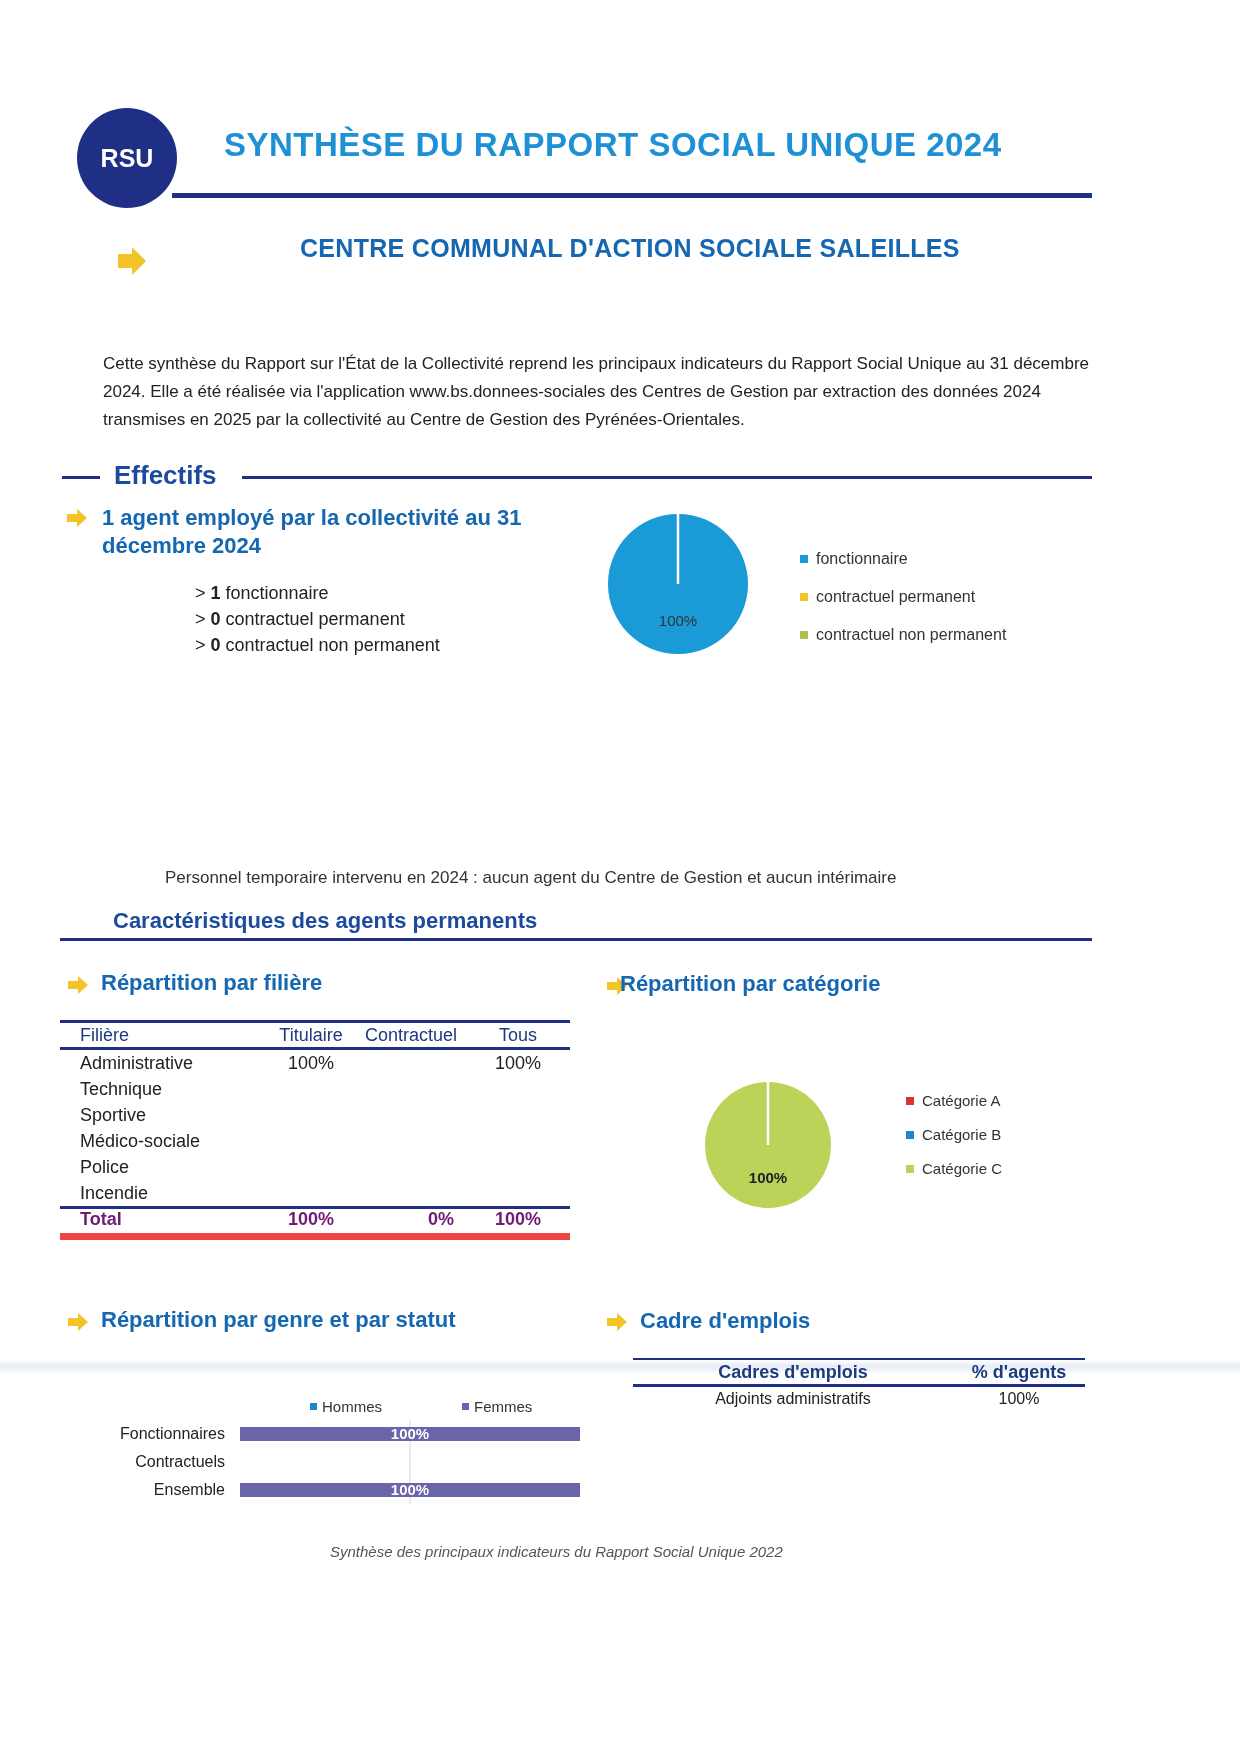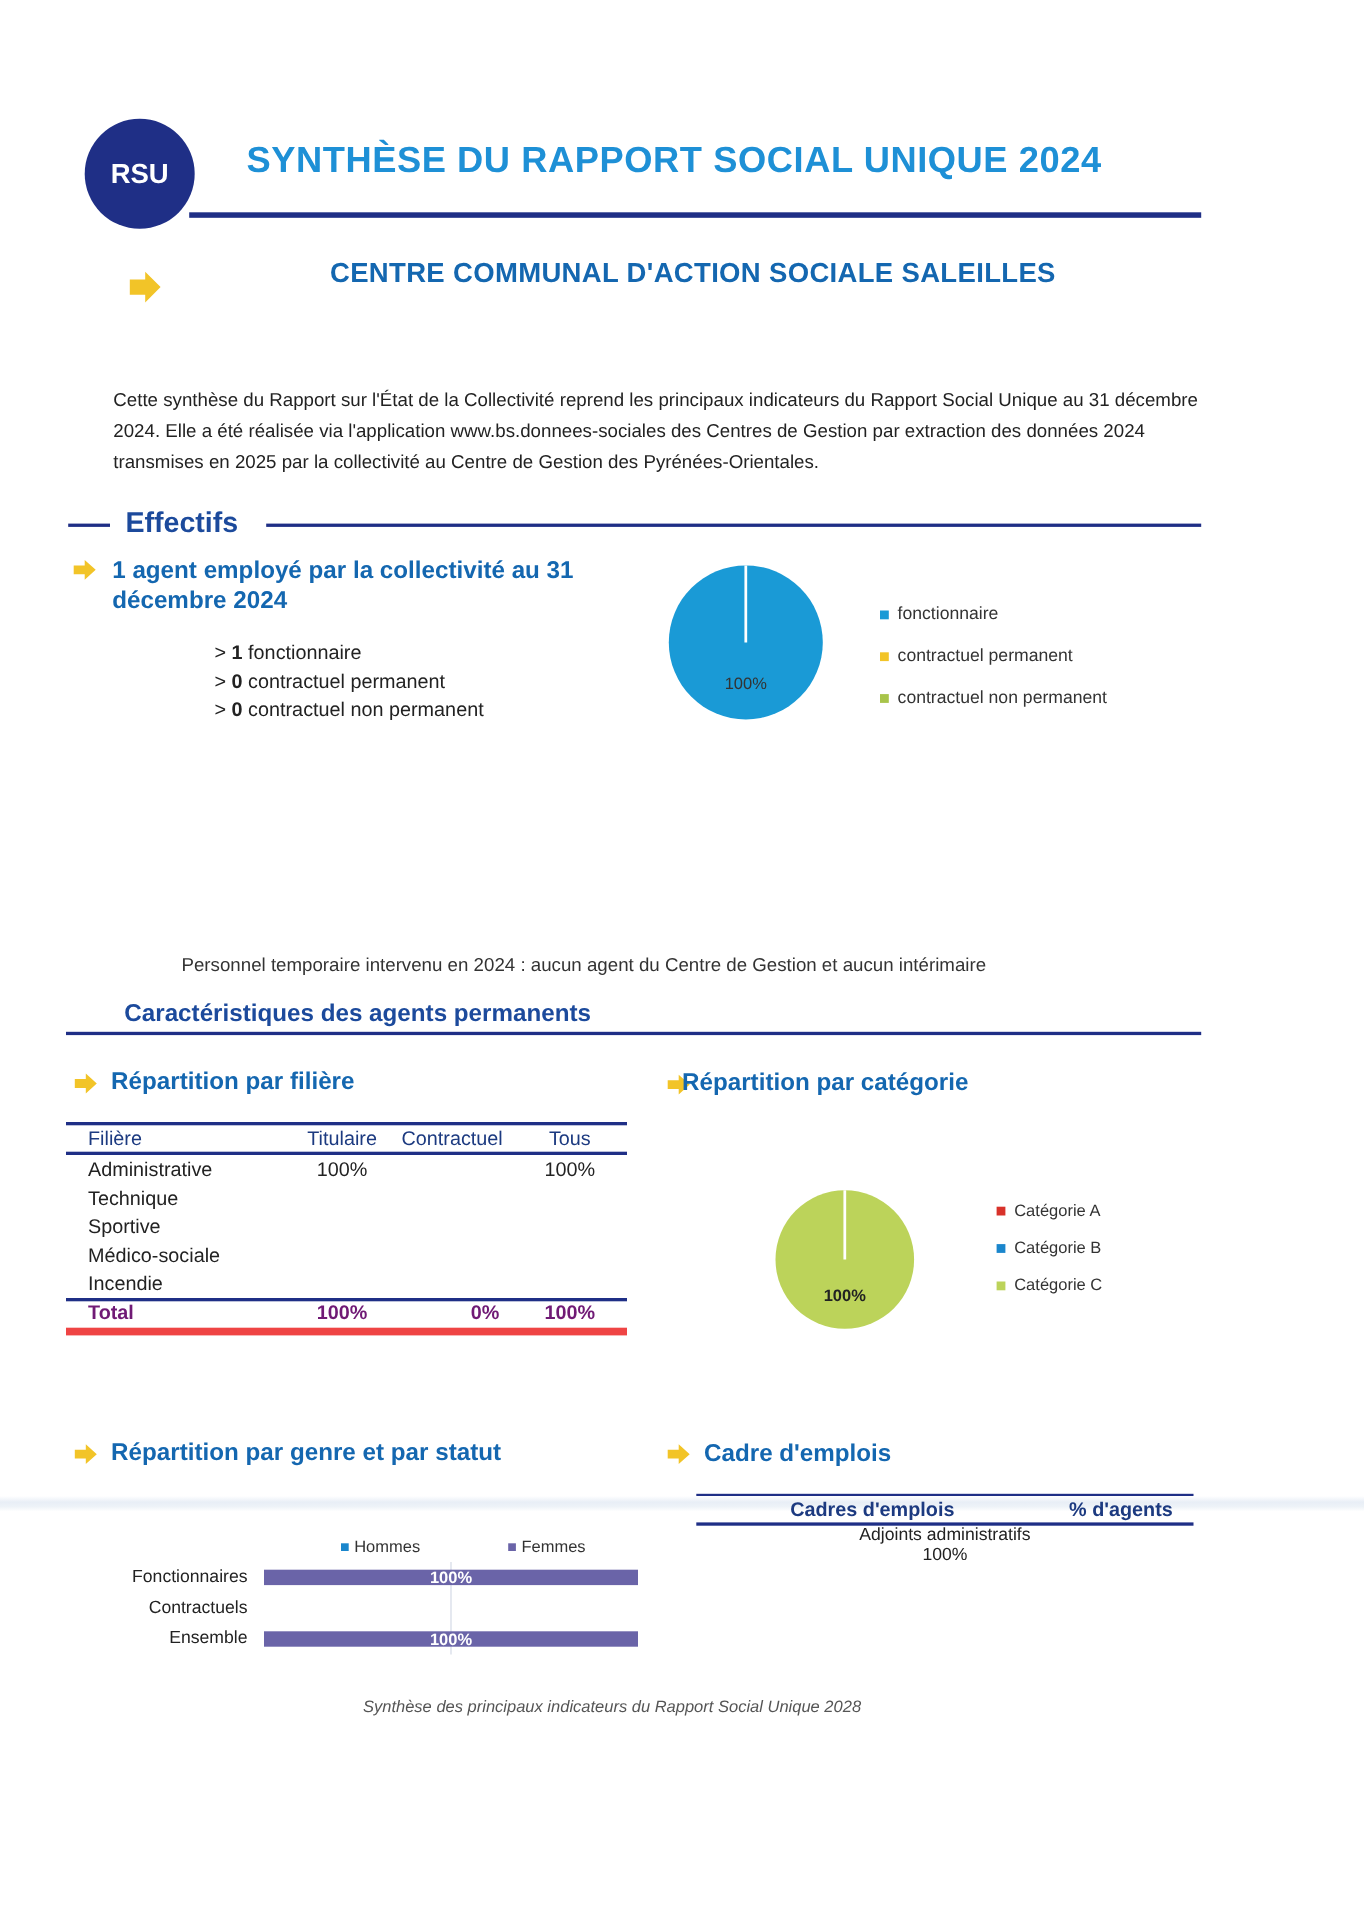--- a/index.html
+++ b/index.html
@@ -111,20 +111,26 @@
         <div style="width: 110px; text-align: center;"></div>
         <div style="width: 104px; text-align: center;"></div>
       </div>
       <div style="display: flex; height: 26px; align-items: center; font-size: 18px;">
         <div style="width: 186px; padding-left: 20px;">Médico-sociale</div>
         <div style="width: 90px; text-align: center;"></div>
         <div style="width: 110px; text-align: center;"></div>
         <div style="width: 104px; text-align: center;"></div>
       </div>
       <div style="display: flex; height: 26px; align-items: center; font-size: 18px;">
+        <div style="width: 186px; padding-left: 20px;">Police</div>
+        <div style="width: 90px; text-align: center;"></div>
+        <div style="width: 110px; text-align: center;"></div>
+        <div style="width: 104px; text-align: center;"></div>
+      </div>
+      <div style="display: flex; height: 26px; align-items: center; font-size: 18px;">
         <div style="width: 186px; padding-left: 20px;">Incendie</div>
         <div style="width: 90px; text-align: center;"></div>
         <div style="width: 110px; text-align: center;"></div>
         <div style="width: 104px; text-align: center;"></div>
       </div>
     </div>
   <div style="border-top:3px solid #1f2f86;border-bottom:7px solid #ef4444;display:flex;height:24px;font-weight:bold;color:#701a75;font-size:18px;">
     <div style="width:186px;padding-left:20px;">Total</div>
     <div style="width:90px;text-align:center;">100%</div>
     <div style="width:110px;text-align:right;padding-right:12px;box-sizing:border-box;">0%</div>
@@ -185,19 +191,19 @@
     <text x="170" y="19" text-anchor="middle" font-size="15" font-weight="bold" fill="#fff" font-family="Liberation Sans, sans-serif">100%</text>
     <rect x="0" y="63" width="340" height="14" fill="#6a64a8"></rect>
     <text x="170" y="75" text-anchor="middle" font-size="15" font-weight="bold" fill="#fff" font-family="Liberation Sans, sans-serif">100%</text>
   </svg>
 
 <div class="abs" style="left:633px;top:1358px;width:452px;">
   <div style="border-top:2px solid #1f2f86;border-bottom:3px solid #1f2f86;display:flex;height:24px;align-items:center;font-weight:bold;color:#1c3a80;font-size:18px;">
     <div style="width:320px;text-align:center;">Cadres d'emplois</div>
     <div style="width:132px;text-align:center;">% d'agents</div>
   </div>
-  <div style="display:flex;height:24px;align-items:center;font-size:16px;flex-direction:column;">
+  <div style="display:flex;height:24px;align-items:center;font-size:16px;">
     <div style="width:320px;text-align:center;">Adjoints administratifs</div>
     <div style="width:132px;text-align:center;">100%</div>
   </div>
 </div>
 
-<div class="abs footer">Synthèse des principaux indicateurs du Rapport Social Unique 2028</div>
+<div class="abs footer">Synthèse des principaux indicateurs du Rapport Social Unique 2022</div>
 
 </body></html>

